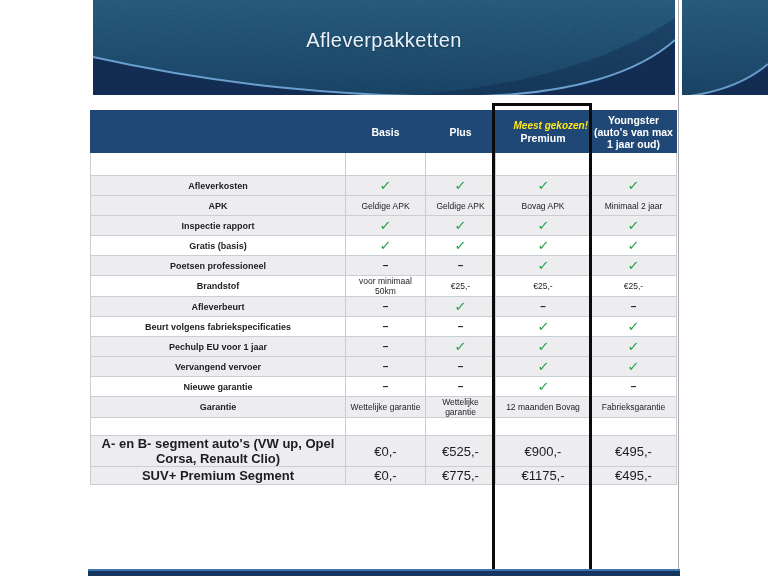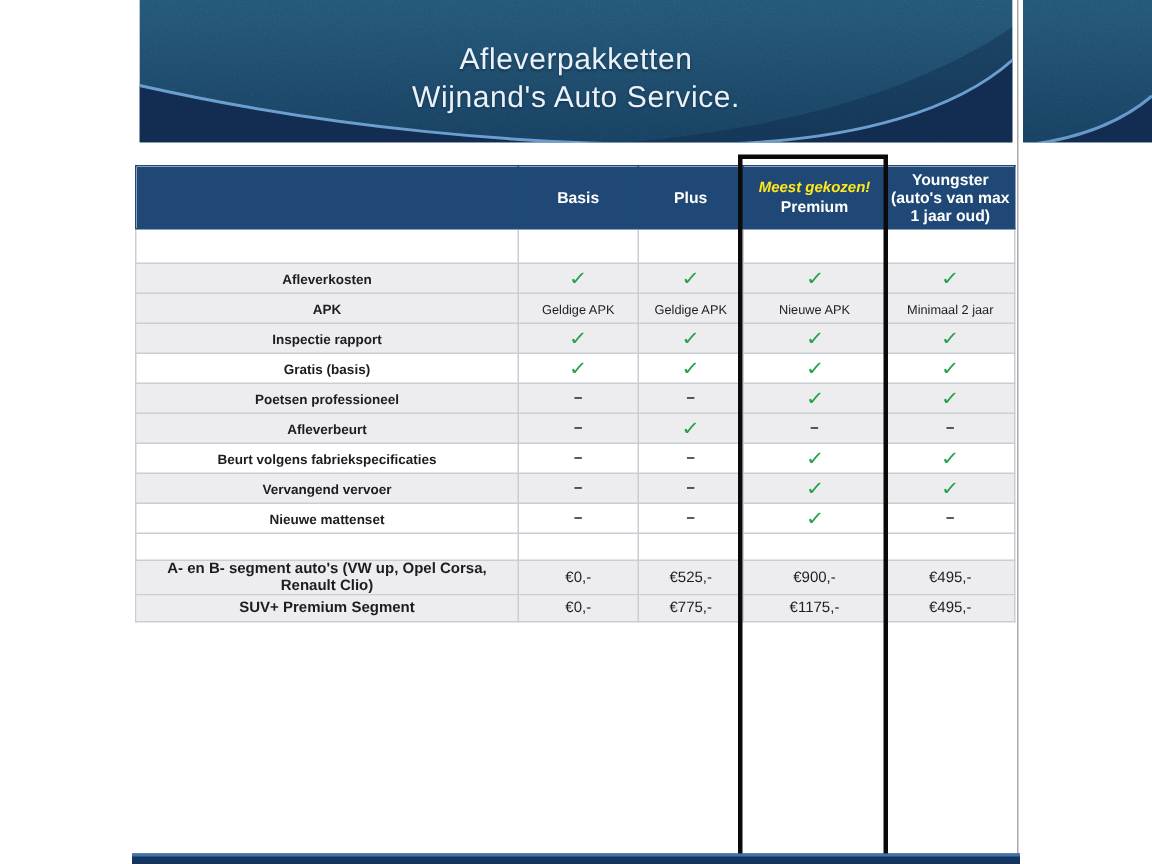--- a/index.html
+++ b/index.html
@@ -33,27 +33,27 @@
   th,td{
     border:1px solid #c9ced4;padding:0 2px;text-align:center;vertical-align:middle;
     color:#1d1d1f;overflow:hidden;
   }
   thead th{
     height:41px;background:#1f4876;color:#ffffff;font-size:10.5px;font-weight:700;
     border:1px solid #1f4876;border-left:1px solid rgba(255,255,255,.45);
     line-height:12px;
   }
   thead th.first{border-left:1px solid #1f4876;}
-  .badge{display:block;color:#ffe81a;font-style:italic;font-weight:700;font-size:10px;}
+  .badge{display:block;color:#ffe81a;font-style:italic;font-weight:700;font-size:10px;text-align:right;}
   tbody td{height:19px;font-size:8.5px;}
   tbody td.label{font-size:9px;font-weight:bold;}
   tr.gray td{background:#ededf0;}
   tr.spacer-a td{height:22px;}
   tr.spacer-b td{height:17px;}
-  tr.price td{height:17px;font-size:10px;}
+  tr.price td{height:17px;font-size:13px;}
   .check{color:#28a24c;font-weight:700;font-size:13px;line-height:13px;display:inline-block;transform:scaleX(1.15);}
   .dash{font-weight:700;font-size:10px;color:#222;}
 
   
   #premium-frame{
     position:absolute;left:492px;top:103px;width:100px;height:473px;
     border:3px solid #0a0a0a;box-sizing:border-box;pointer-events:none;
   }
 </style>
 </head>
@@ -74,21 +74,20 @@
         </filter>
       </defs>
       <rect x="0" y="0" width="582" height="95" fill="url(#bbg)"></rect>
       <rect x="0" y="0" width="582" height="95" filter="url(#noise)" opacity="0.18"></rect>
       <path d="M300,97 C430,88 520,60 582,18 L582,95 L300,95 Z" fill="#0d2344" opacity="0.35"></path>
       <path d="M0,57 C120,84 260,99 390,96 C480,93 545,73 582,40 L582,95 L0,95 Z" fill="#132c52"></path>
       <path d="M0,57 C120,84 260,99 390,96 C480,93 545,73 582,40" fill="none" stroke="#73abdc" stroke-width="2" opacity="0.9"></path>
     </svg>
     <div id="banner-title">
       <div>Afleverpakketten</div>
-      <div>Wijnand's Auto Service.</div>
     </div>
   </div>
 
   <div id="right-strip">
     <svg width="86" height="95" viewBox="0 0 86 95" preserveAspectRatio="none">
       <rect x="0" y="0" width="86" height="95" fill="url(#bbg)"></rect>
       <rect x="0" y="0" width="86" height="95" filter="url(#noise)" opacity="0.18"></rect>
       <path d="M0,97 C35,93 65,82 86,64 L86,95 L0,95 Z" fill="#132c52"></path>
       <path d="M0,97 C35,93 65,82 86,64" fill="none" stroke="#73abdc" stroke-width="2" opacity="0.85"></path>
     </svg>
@@ -126,21 +125,21 @@
             <td class="label">Afleverkosten</td>
             <td><span class="check">✓</span></td>
             <td><span class="check">✓</span></td>
             <td><span class="check">✓</span></td>
             <td><span class="check">✓</span></td>
           </tr>
           <tr class="gray">
             <td class="label">APK</td>
             <td>Geldige APK</td>
             <td>Geldige APK</td>
-            <td>Nieuwe APK</td>
+            <td>Bovag APK</td>
             <td>Minimaal 2 jaar</td>
           </tr>
           <tr class="gray">
             <td class="label">Inspectie rapport</td>
             <td><span class="check">✓</span></td>
             <td><span class="check">✓</span></td>
             <td><span class="check">✓</span></td>
             <td><span class="check">✓</span></td>
           </tr>
           <tr class="">
@@ -150,47 +149,68 @@
             <td><span class="check">✓</span></td>
             <td><span class="check">✓</span></td>
           </tr>
           <tr class="gray">
             <td class="label">Poetsen professioneel</td>
             <td><span class="dash">–</span></td>
             <td><span class="dash">–</span></td>
             <td><span class="check">✓</span></td>
             <td><span class="check">✓</span></td>
           </tr>
+          <tr class="">
+            <td class="label">Brandstof</td>
+            <td>voor minimaal 50km</td>
+            <td>€25,-</td>
+            <td>€25,-</td>
+            <td>€25,-</td>
+          </tr>
           <tr class="gray">
             <td class="label">Afleverbeurt</td>
             <td><span class="dash">–</span></td>
             <td><span class="check">✓</span></td>
             <td><span class="dash">–</span></td>
             <td><span class="dash">–</span></td>
           </tr>
           <tr class="">
             <td class="label">Beurt volgens fabriekspecificaties</td>
             <td><span class="dash">–</span></td>
             <td><span class="dash">–</span></td>
             <td><span class="check">✓</span></td>
             <td><span class="check">✓</span></td>
           </tr>
           <tr class="gray">
+            <td class="label">Pechulp EU voor 1 jaar</td>
+            <td><span class="dash">–</span></td>
+            <td><span class="check">✓</span></td>
+            <td><span class="check">✓</span></td>
+            <td><span class="check">✓</span></td>
+          </tr>
+          <tr class="gray">
             <td class="label">Vervangend vervoer</td>
             <td><span class="dash">–</span></td>
             <td><span class="dash">–</span></td>
             <td><span class="check">✓</span></td>
             <td><span class="check">✓</span></td>
           </tr>
           <tr class="">
-            <td class="label">Nieuwe mattenset</td>
-            <td><span class="dash">–</span></td>
-            <td><span class="dash">–</span></td>
-            <td><span class="check">✓</span></td>
-            <td><span class="dash">–</span></td>
+            <td class="label">Nieuwe garantie</td>
+            <td><span class="dash">–</span></td>
+            <td><span class="dash">–</span></td>
+            <td><span class="check">✓</span></td>
+            <td><span class="dash">–</span></td>
+          </tr>
+          <tr class="gray">
+            <td class="label">Garantie</td>
+            <td>Wettelijke garantie</td>
+            <td>Wettelijke garantie</td>
+            <td>12 maanden Bovag</td>
+            <td>Fabrieksgarantie</td>
           </tr>
           <tr class="spacer-b">
             <td class="label"></td>
             <td></td>
             <td></td>
             <td></td>
             <td></td>
           </tr>
           <tr class="gray price">
             <td class="label">A- en B- segment auto's (VW up, Opel Corsa, Renault Clio)</td>

